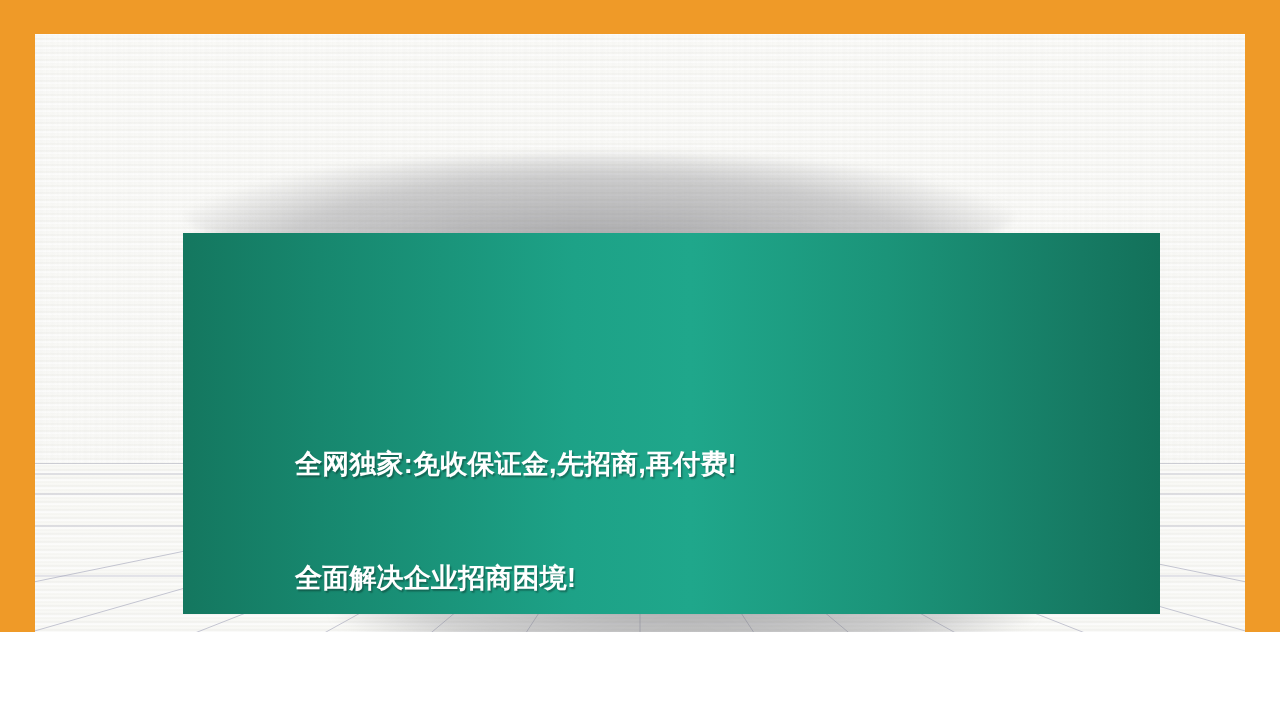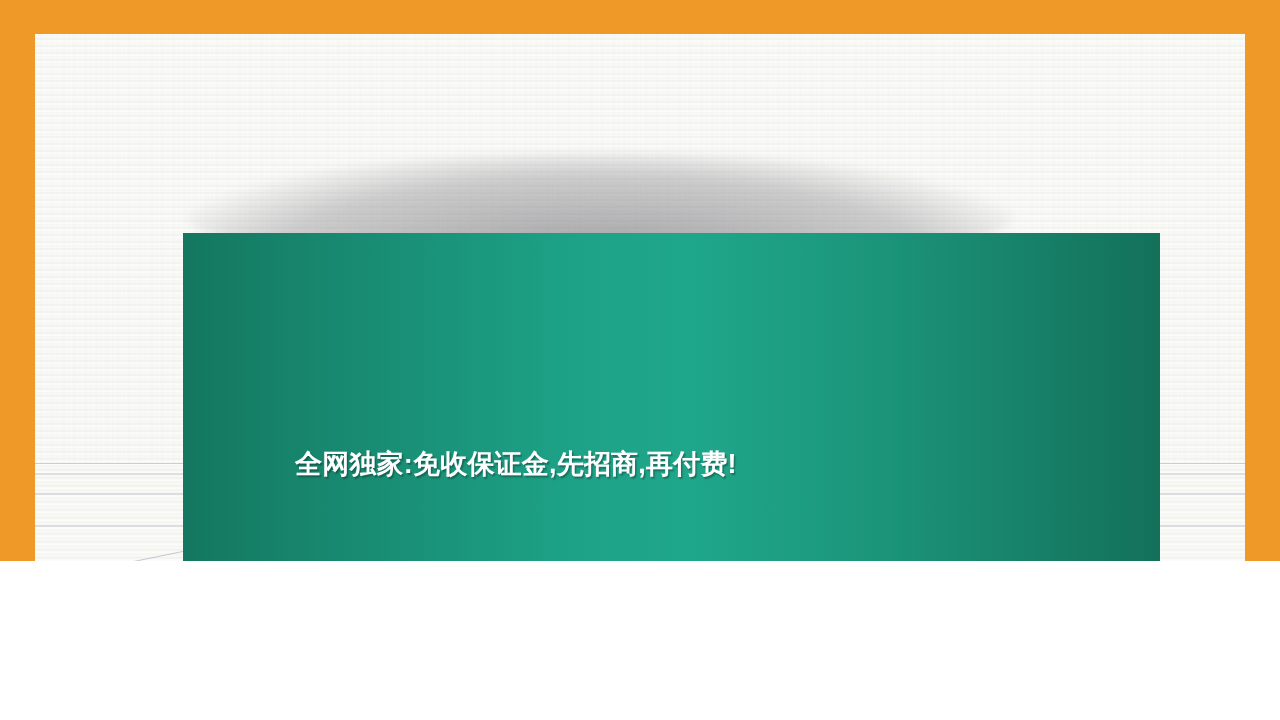--- a/index.html
+++ b/index.html
@@ -9,21 +9,21 @@
     background: #ffffff;
   }
   body {
     font-family: "Liberation Sans", "DejaVu Sans", sans-serif;
   }
 
   
   .slide {
     position: relative;
     width: 1280px;
-    height: 561px;
+    height: 632px;
     overflow: hidden;
     background: #ef9a28;   
   }
 
   
   .room {
     position: absolute;
     left: 35px;
     top: 34px;
     width: 1210px;
@@ -199,20 +199,21 @@
     </div>
 
     <div class="shadow-top"></div>
     <div class="shadow-bottom"></div>
 
     <div class="panel">
       <div class="panel-text no-sel">
 
         <div class="para">
           <span class="line">全网独家:免收保证金,先招商,再付费!</span>
+          <span class="line">全面解决企业招商困境!</span>
         </div>
 
         
 
         
 
       </div>
     </div>
 
   </div>

